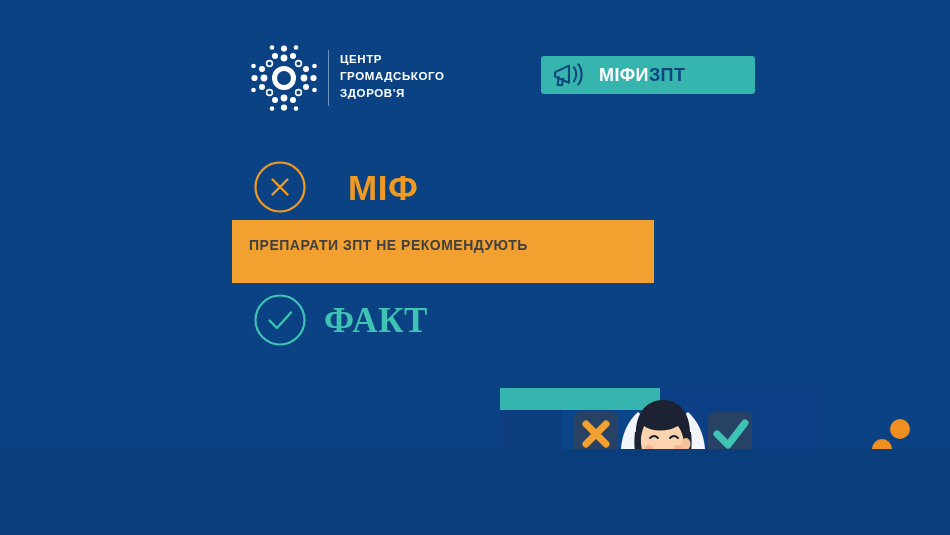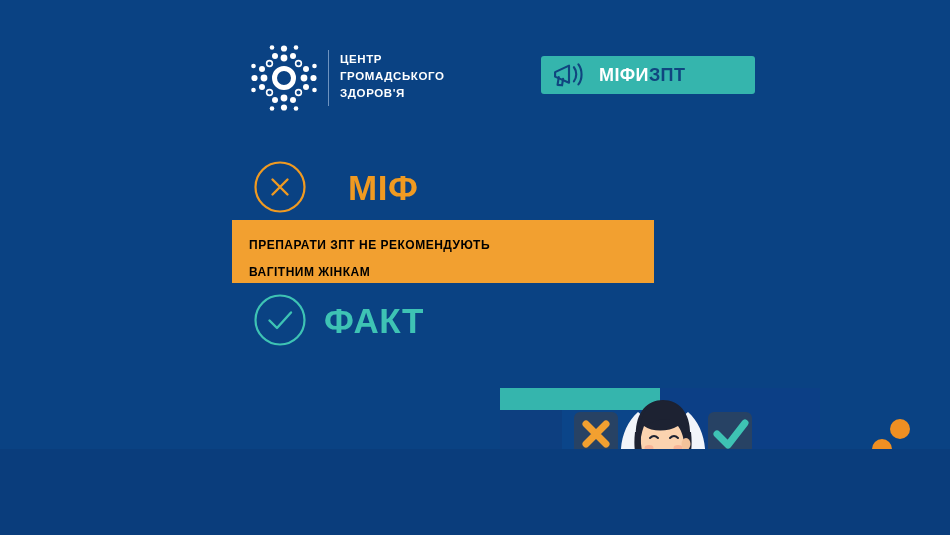--- a/index.html
+++ b/index.html
@@ -82,21 +82,21 @@
   #badge-label .w { color: #ffffff; }
   #badge-label .b { color: #10457f; }
 
   
   .heading-row {
     position: absolute;
     display: flex;
     align-items: center;
   }
   #myth-heading { left: 253px; top: 160px; gap: 24px; }
-  #fact-heading { left: 253px; top: 293px; }
+  #fact-heading { left: 253px; top: 293px; font-family: Liberation Serif, serif; }
 
   .head-icon {
     width: 54px;
     height: 54px;
     flex: 0 0 auto;
   }
   .head-word {
     font-size: 35px;
     font-weight: bold;
     letter-spacing: 0.5px;
@@ -104,22 +104,22 @@
     line-height: 1;
     white-space: nowrap;
   }
   #myth-word { color: #f09a21; }
   #fact-word { color: #3ec3b4; }
 
   
   .stmt-box {
     position: absolute;
     box-sizing: border-box;
-    color: #000000;
-    font-size: 12px;
+    color: #404040;
+    font-size: 14px;
     font-weight: bold;
     letter-spacing: 0.5px;
     line-height: 27px;
     padding: 12px 0 12px 17px;
     text-transform: uppercase;
   }
   #myth-box {
     left: 232px;
     top: 220px;
     width: 422px;
@@ -224,21 +224,20 @@
   <div id="myth-heading" class="heading-row">
     <svg class="head-icon" viewBox="0 0 54 54">
       <circle cx="27" cy="27" r="24.5" fill="none" stroke="#f09a21" stroke-width="2.2"></circle>
       <path d="M19.5 19.5 L34.5 34.5 M34.5 19.5 L19.5 34.5" stroke="#f09a21" stroke-width="2.4" stroke-linecap="round"></path>
     </svg>
     <div id="myth-word" class="head-word">МІФ</div>
   </div>
 
   <div id="myth-box" class="stmt-box">
     <div>ПРЕПАРАТИ ЗПТ НЕ РЕКОМЕНДУЮТЬ</div>
-    <div>ВАГІТНИМ ЖІНКАМ</div>
   </div>
 
   <div id="fact-heading" class="heading-row">
     <svg class="head-icon" viewBox="0 0 54 54">
       <circle cx="27" cy="27" r="24.5" fill="none" stroke="#3ec3b4" stroke-width="2.2"></circle>
       <path d="M16.5 27.5 L24 35 L38 19.5" fill="none" stroke="#3ec3b4" stroke-width="2.4" stroke-linecap="round" stroke-linejoin="round"></path>
     </svg>
     <div id="fact-word" class="head-word">ФАКТ</div>
   </div>
 

